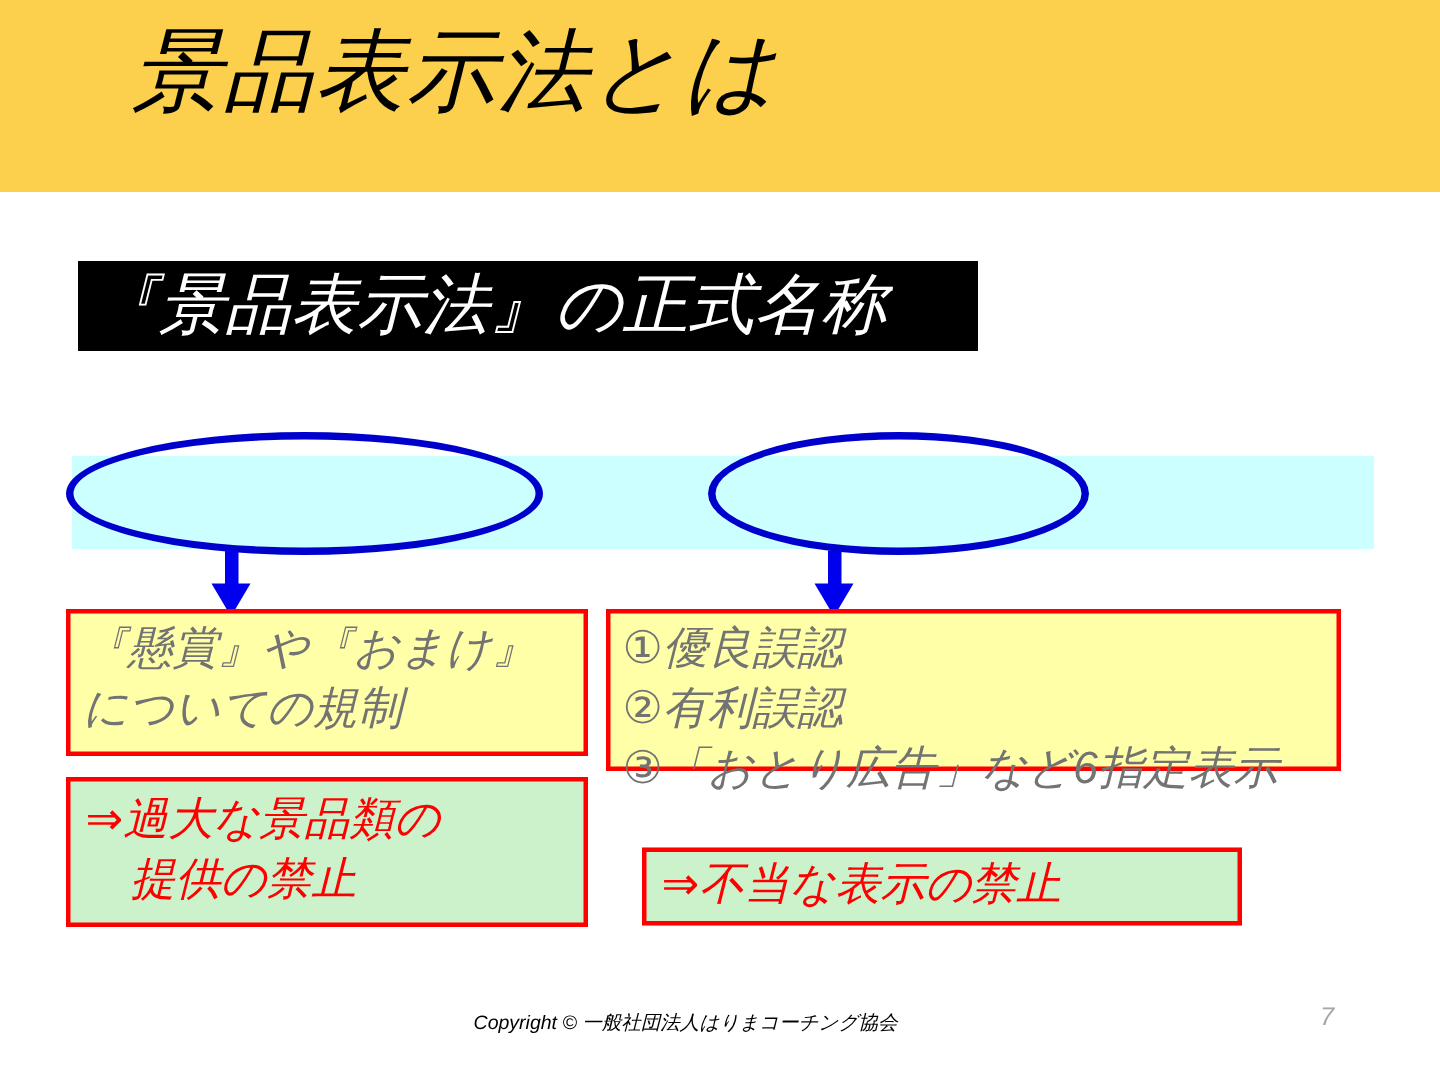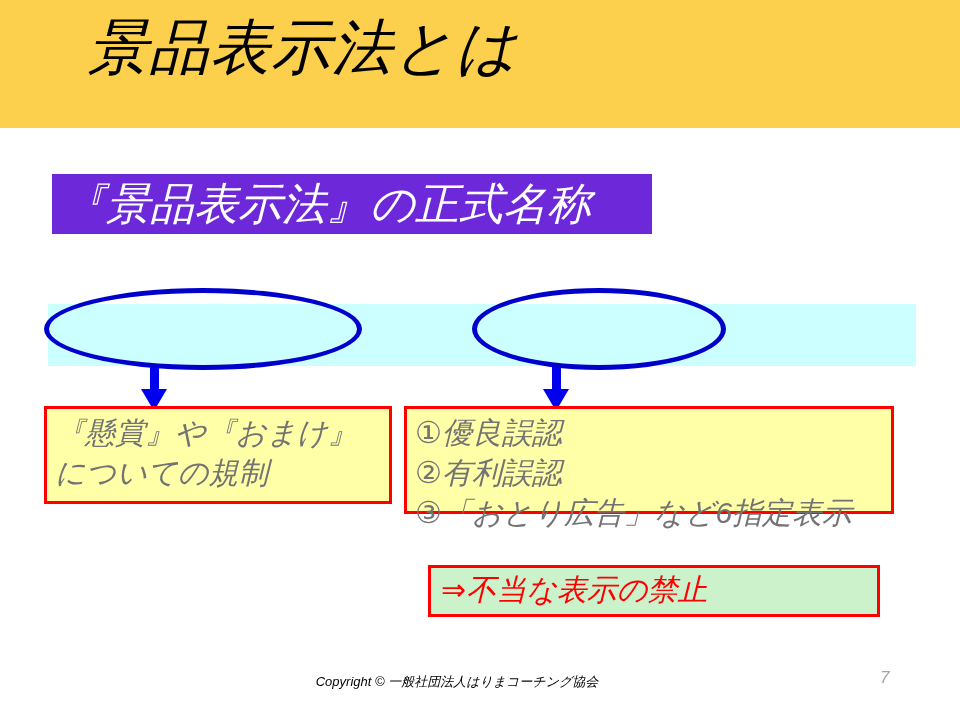--- a/index.html
+++ b/index.html
@@ -40,21 +40,21 @@
     white-space: nowrap;
   }
 
   
   .blue-bar {
     position: absolute;
     left: 52px;
     top: 174px;
     width: 600px;
     height: 60px;
-    background: #6d28d9;
+    background: #000000;
   }
   .blue-bar-text {
     position: absolute;
     left: 10px;
     top: 2px;
     font-size: 44px;
     line-height: 56px;
     color: #ffffff;
     white-space: nowrap;
   }
@@ -180,21 +180,21 @@
   }
   .box-right-yellow .box-text {
     position: absolute;
     left: 8px;
     top: 4px;
   }
 
   .box-right-green {
     left: 428px;
     top: 565px;
-    width: 452px;
+    width: 400px;
     height: 52px;
     padding-left: 19px;
   }
   .box-right-green .box-text {
     position: absolute;
     left: 10px;
     top: 2px;
   }
 
   
@@ -244,20 +244,24 @@
   <div class="arrow arrow-2">
     <div class="shaft"></div>
     <div class="head"></div>
   </div>
 
   <div class="box box-yellow box-left-yellow">
     <div class="box-text">『懸賞』や『おまけ』
 についての規制</div>
   </div>
 
+  <div class="box box-green box-left-green">
+    <div class="box-text red">⇒過大な景品類の
+　提供の禁止</div>
+  </div>
 
   <div class="box box-yellow box-right-yellow">
     <div class="box-text">①優良誤認
 ②有利誤認
 ③「おとり広告」など6指定表示</div>
   </div>
 
   <div class="box box-green box-right-green">
     <div class="box-text red">⇒不当な表示の禁止</div>
   </div>

